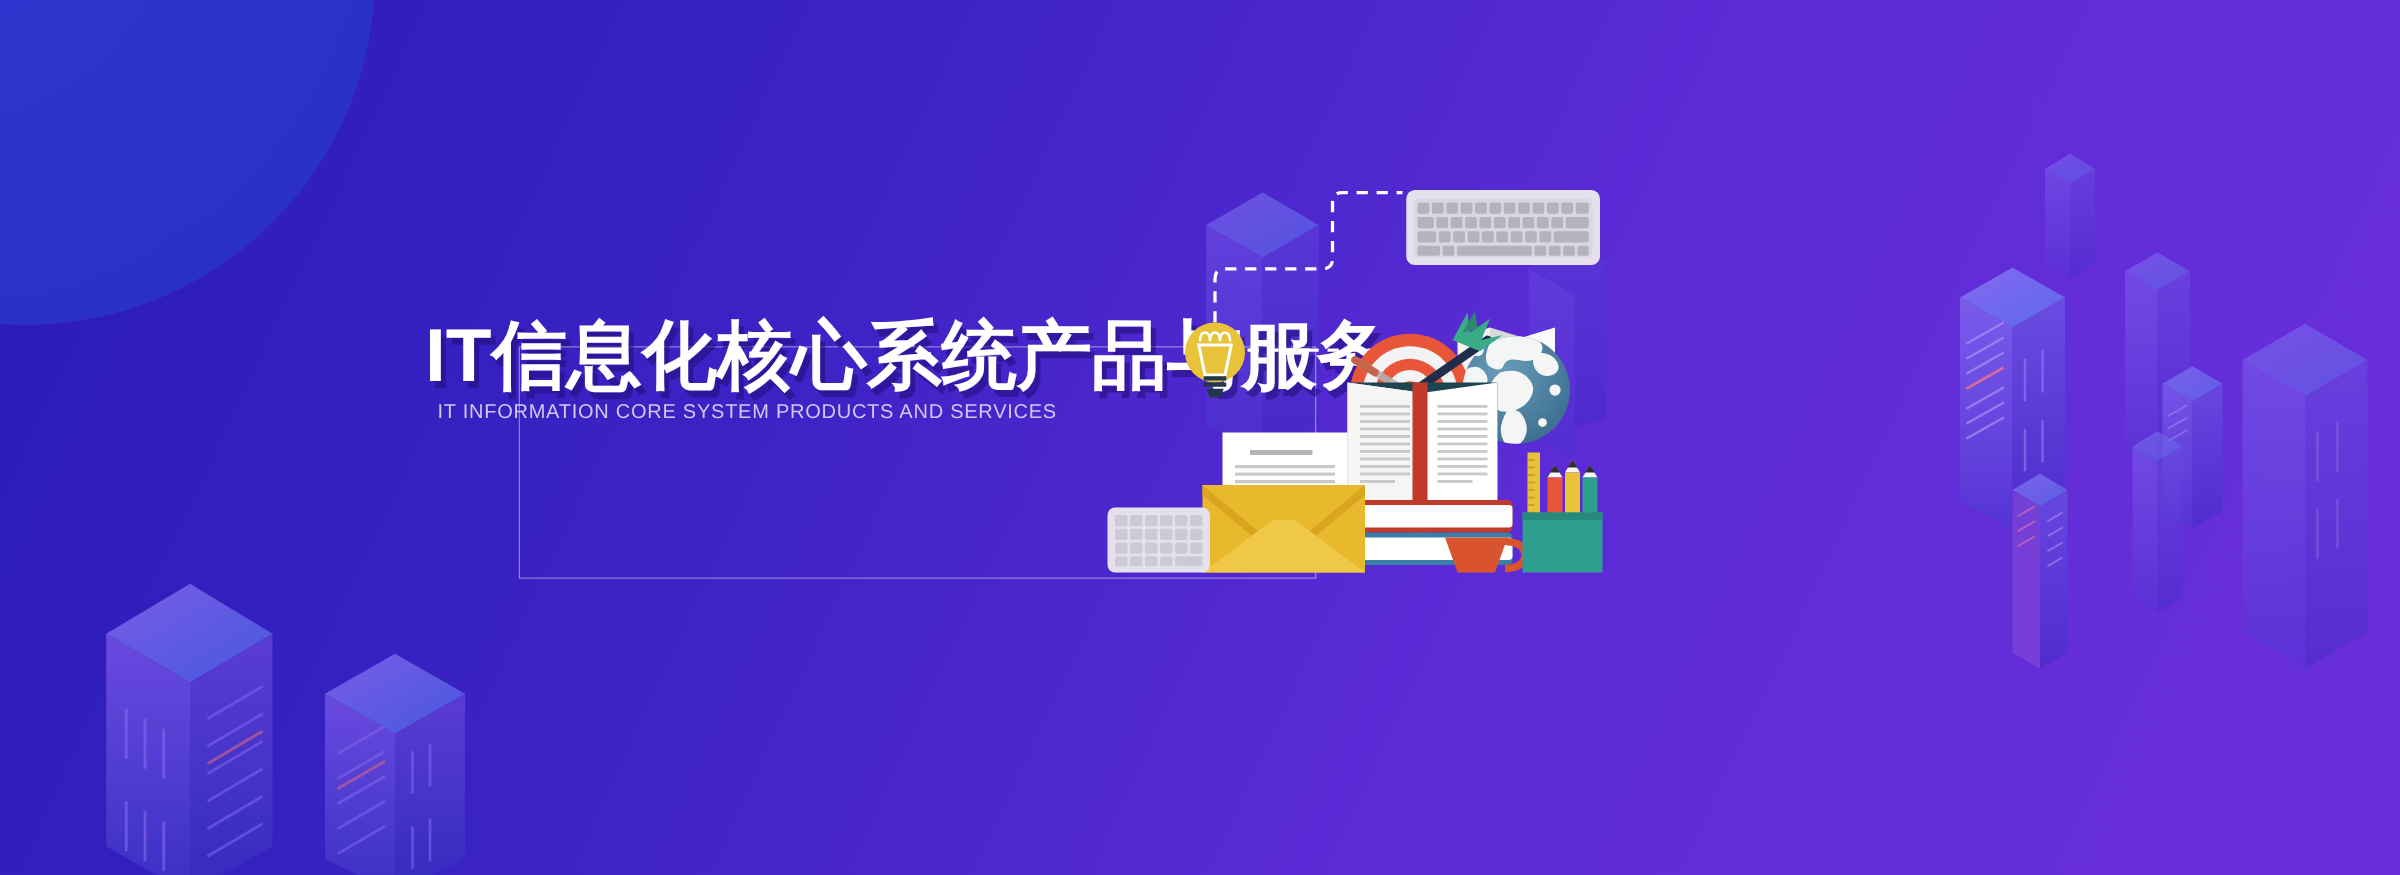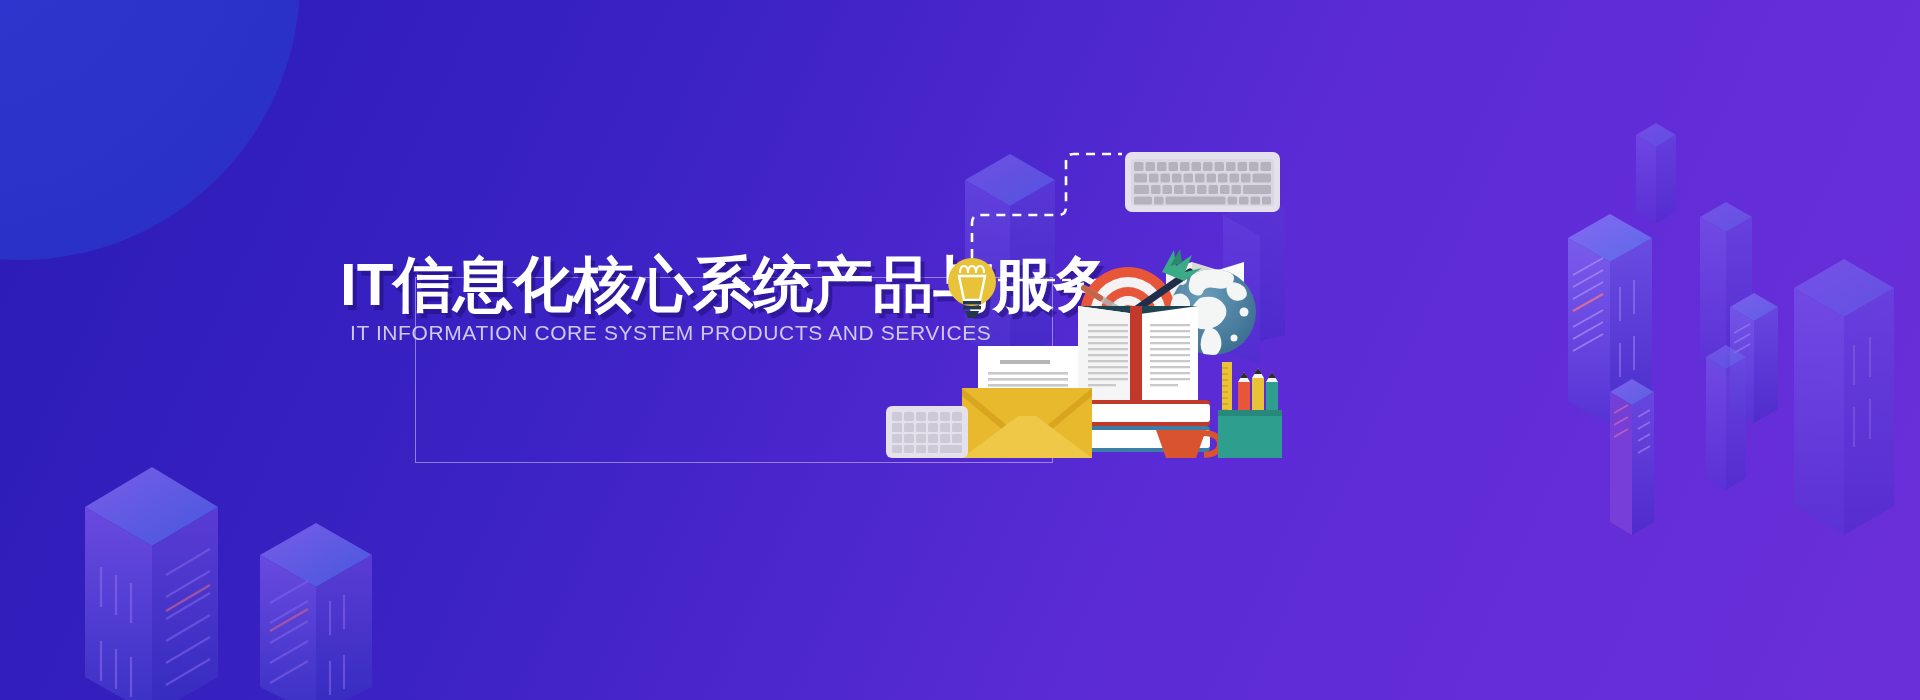--- a/index.html
+++ b/index.html
@@ -39,21 +39,21 @@
     position:absolute; left:0px; top:40px;
     font-size:60px; line-height:1;
     font-weight:bold; color:#ffffff;
     letter-spacing:0px;
     white-space:nowrap;
     text-shadow: 4px 5px 0 rgba(32,12,120,.55);
     font-family:"Liberation Sans","DejaVu Sans",sans-serif;
   }
   #subline {
     position:absolute; left:10px; top:107px;
-    font-size:21px; line-height:1;
+    font-size:16px; line-height:1;
     color:#cfc8ef; letter-spacing:.6px;
     white-space:nowrap;
   }
 
   
   #illustration { position:absolute; left:900px; top:110px; width:380px; height:360px; }
   #illustration svg { display:block; overflow:visible; }
 </style>
 </head>
 <body>

